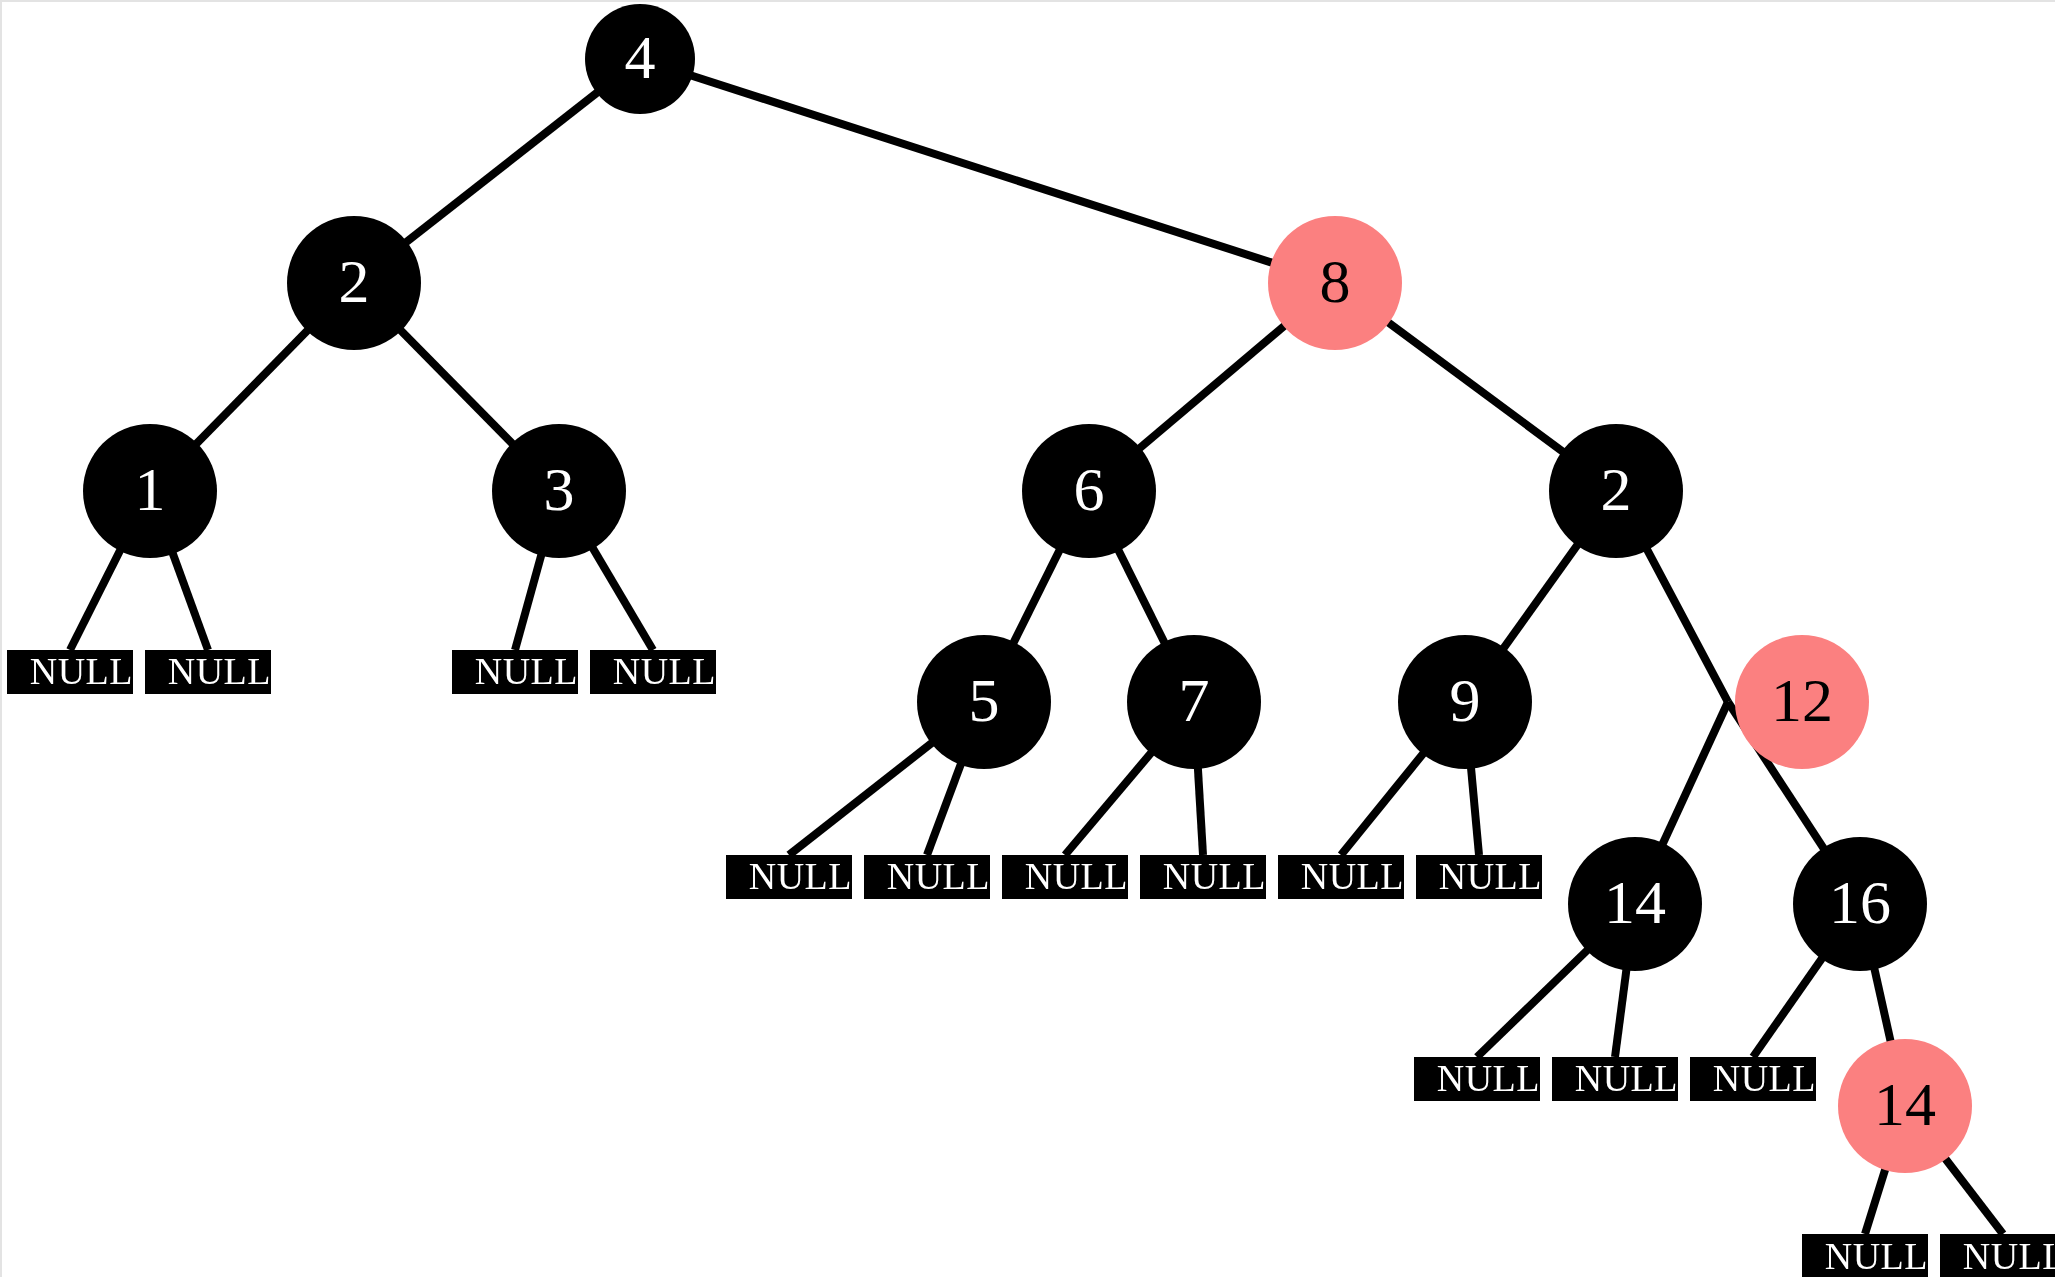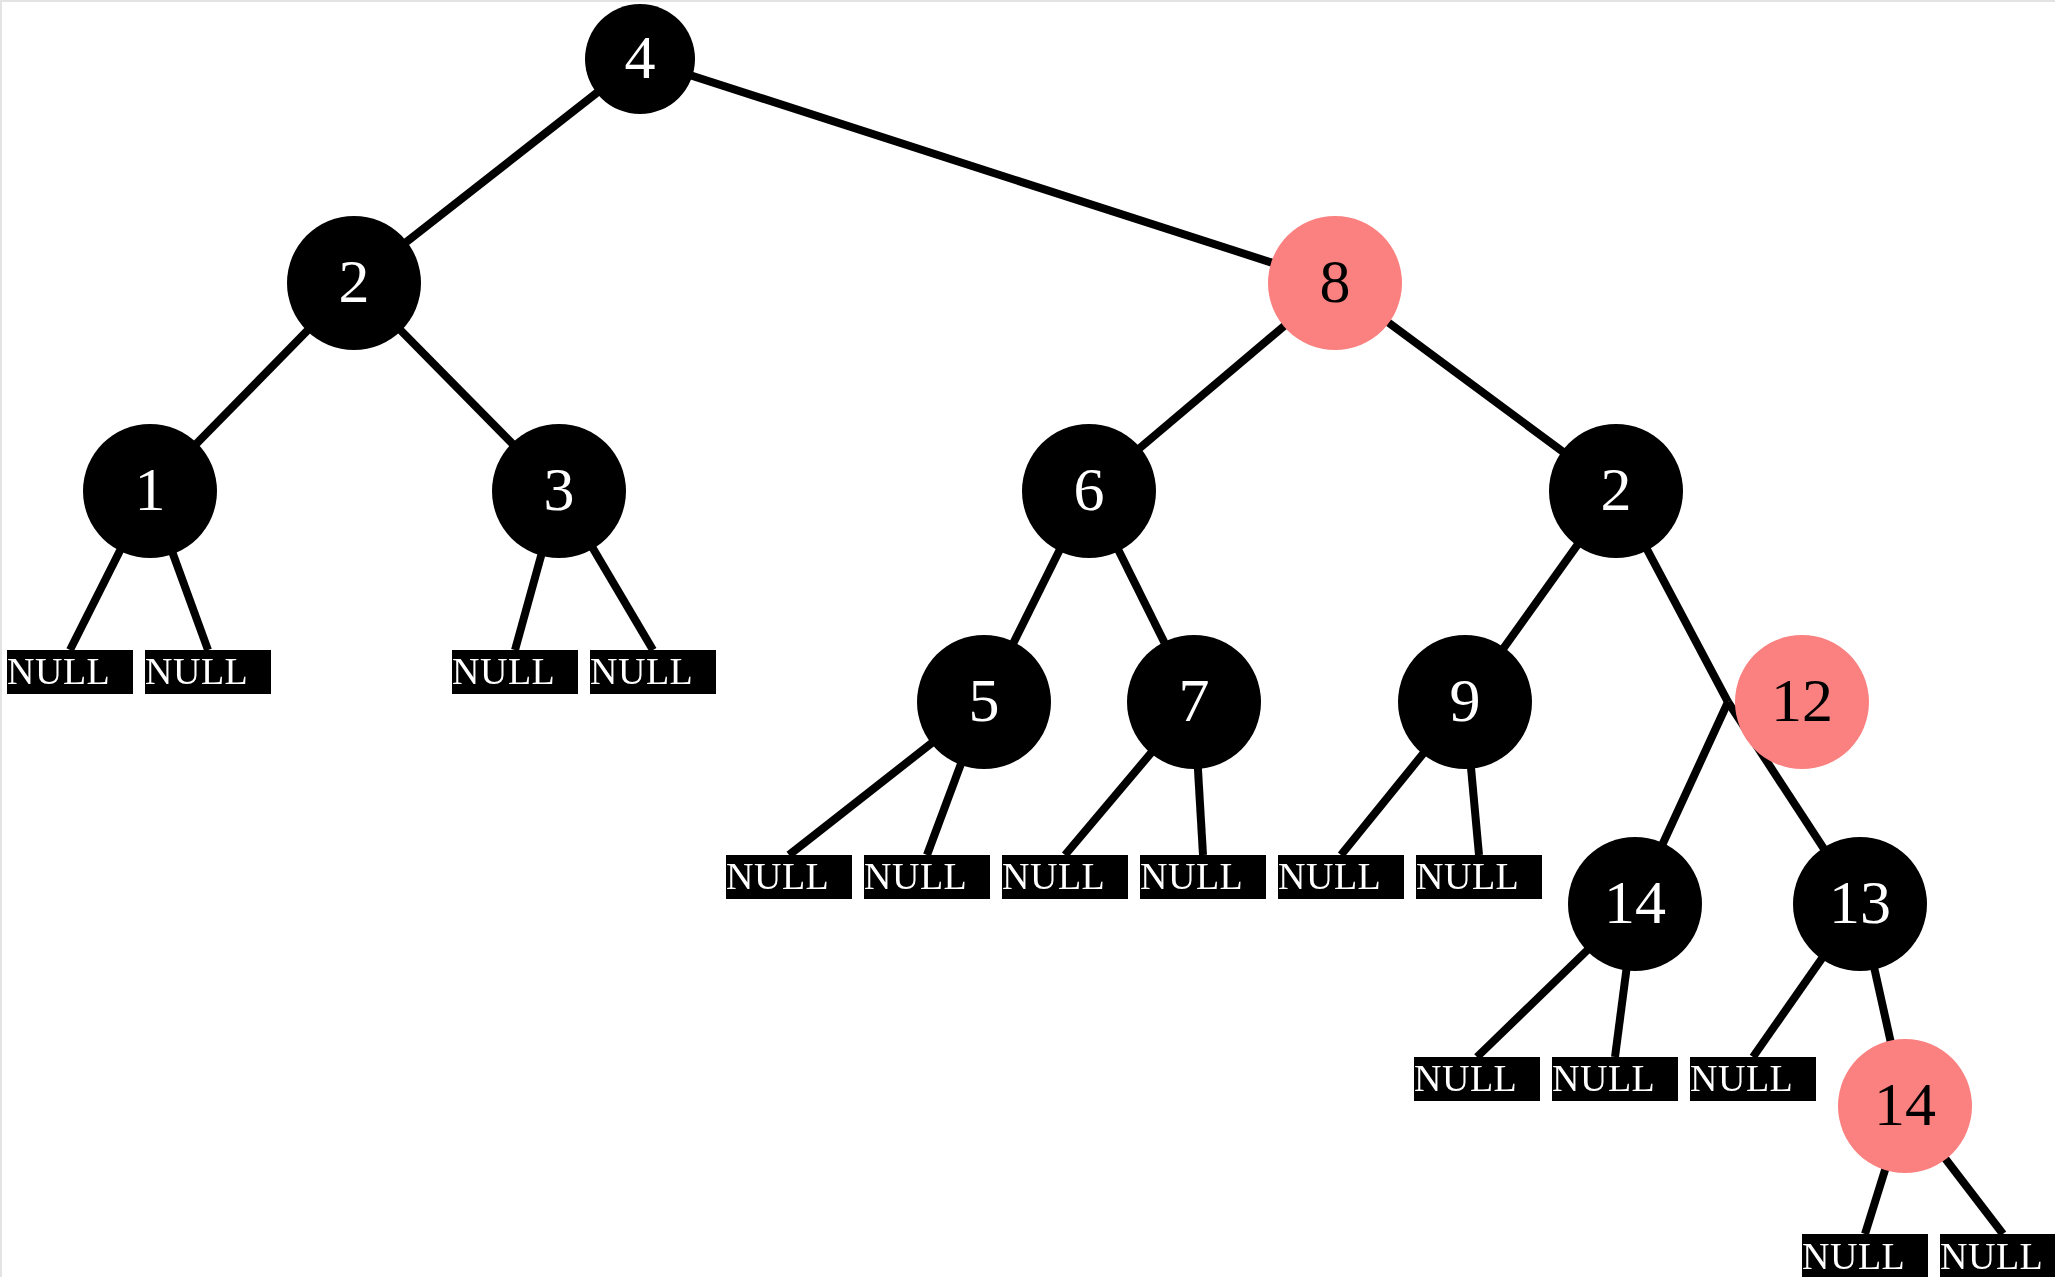--- a/index.html
+++ b/index.html
@@ -53,21 +53,21 @@
     letter-spacing: 0px;
     display: block;
     transform: translateY(-2px);
   }
   .null-node {
     position: absolute;
     background: #000000;
     color: #ffffff;
     display: flex;
     align-items: center;
-    justify-content: flex-start;
+    justify-content: flex-end;
     box-sizing: border-box;
     user-select: none;
   }
   .null-node .null-label {
     font-family: "Liberation Serif", "DejaVu Serif", serif;
     font-size: 38px;
     letter-spacing: 0.5px;
     white-space: nowrap;
     display: block;
     transform: translateY(-1px);
@@ -138,21 +138,21 @@
       <div class="tree-node black-node" style="left: 1396px; top: 633px; width: 134px; height: 134px;">
         <span class="node-label">9</span>
       </div>
       <div class="tree-node red-node" style="left: 1733px; top: 633px; width: 134px; height: 134px;">
         <span class="node-label">12</span>
       </div>
       <div class="tree-node black-node" style="left: 1566px; top: 835px; width: 134px; height: 134px;">
         <span class="node-label">14</span>
       </div>
       <div class="tree-node black-node" style="left: 1791px; top: 835px; width: 134px; height: 134px;">
-        <span class="node-label">13</span>
+        <span class="node-label">16</span>
       </div>
       <div class="tree-node red-node" style="left: 1836px; top: 1037px; width: 134px; height: 134px;">
         <span class="node-label">14</span>
       </div>
       <div class="null-node" style="left: 5px; top: 648px; width: 126px; height: 44px;">
         <span class="null-label">NULL</span>
       </div>
       <div class="null-node" style="left: 143px; top: 648px; width: 126px; height: 44px;">
         <span class="null-label">NULL</span>
       </div>

